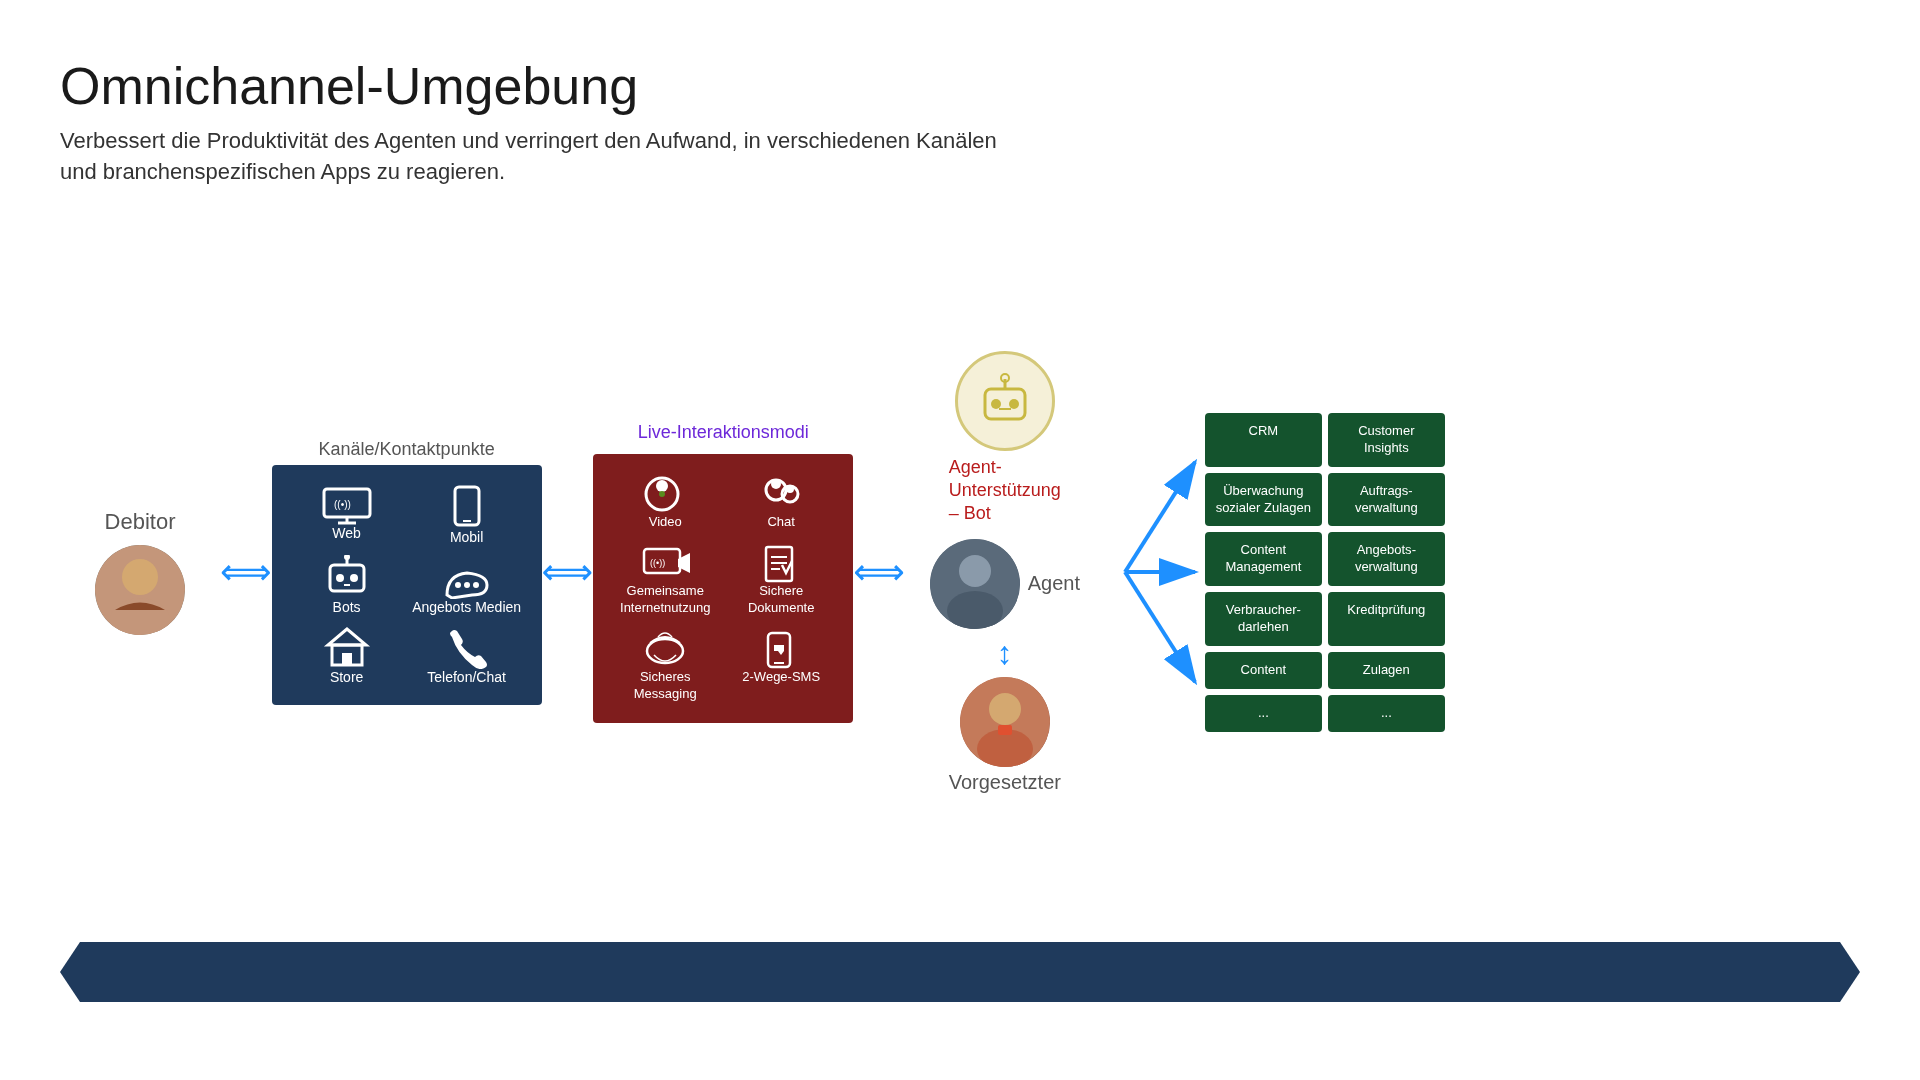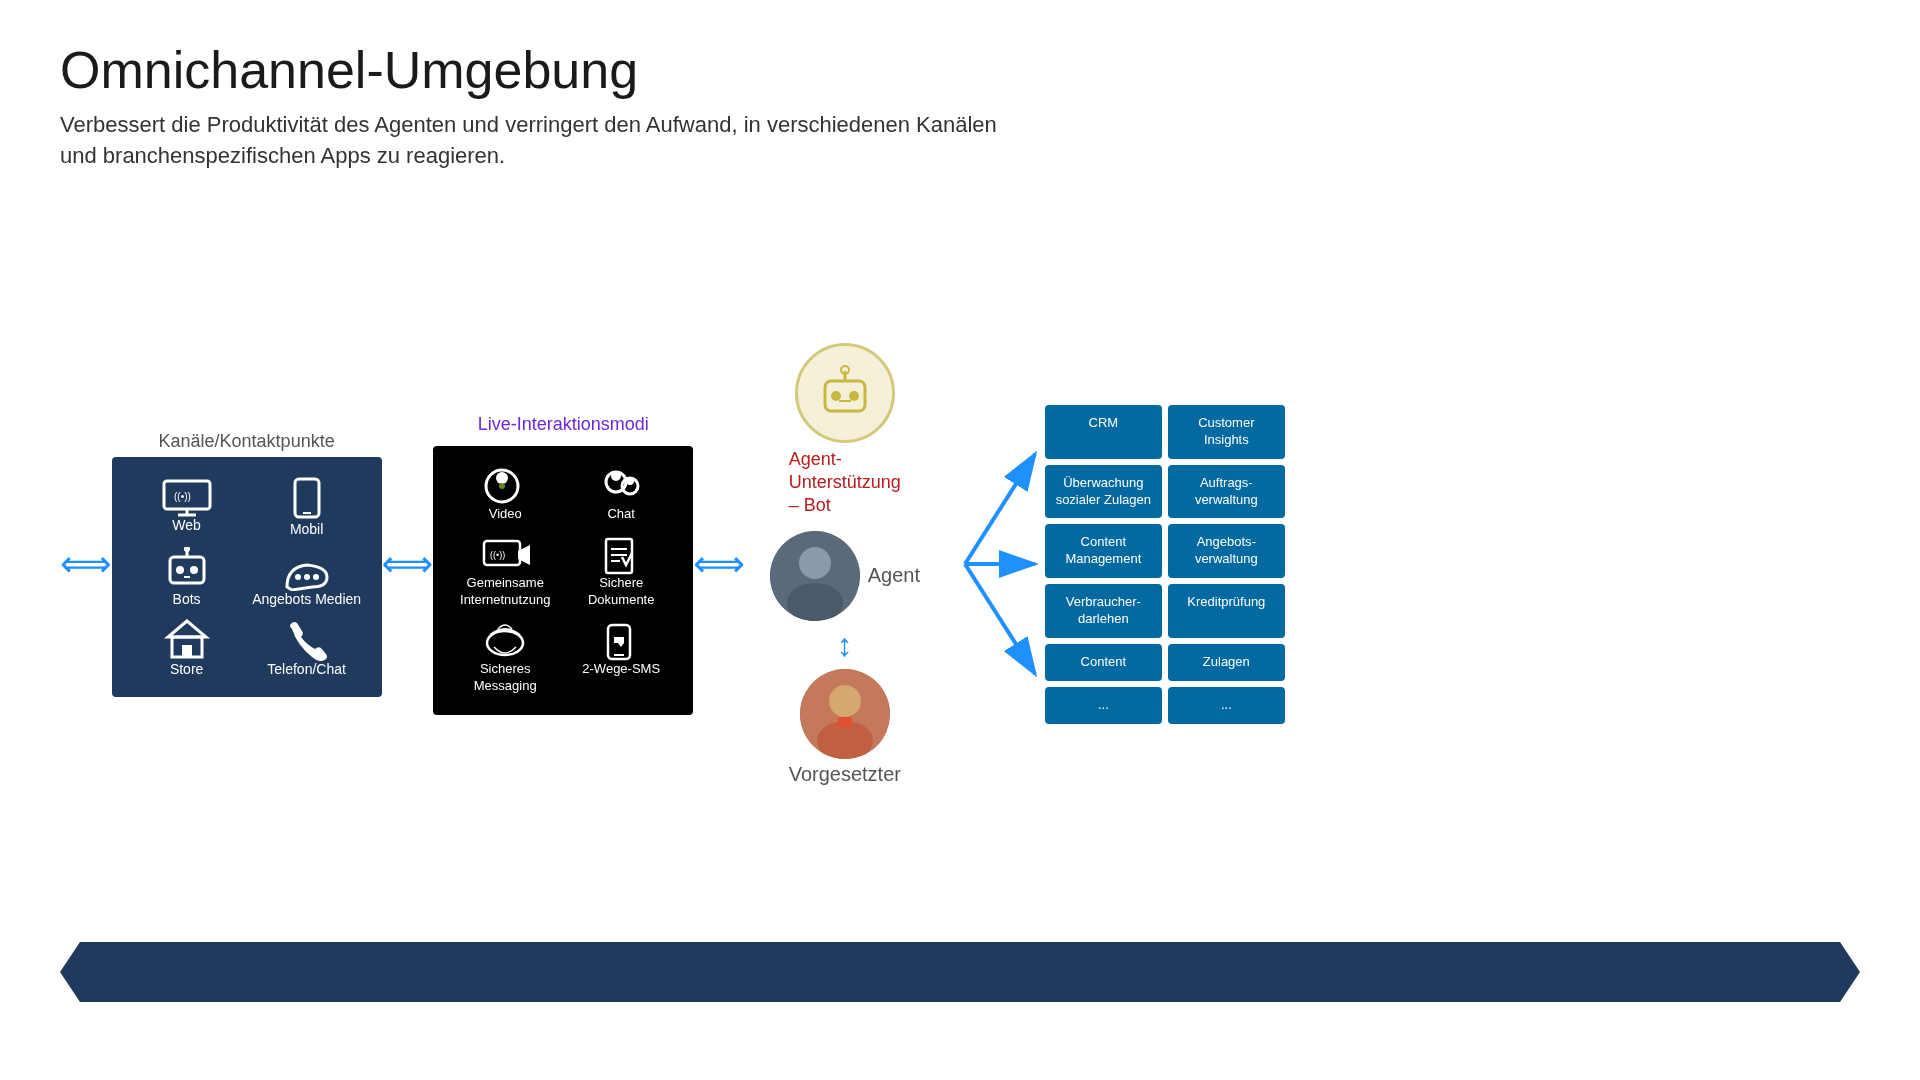--- a/index.html
+++ b/index.html
@@ -8,21 +8,21 @@
       background: #ffffff;
       width: 1920px;
       height: 1080px;
       overflow: hidden;
       position: relative;
     }
 
     .main-container {
       width: 1920px;
       height: 1032px;
-      padding: 40px 60px 20px 60px;
+      padding: 56px 60px 20px 60px;
       display: flex;
       flex-direction: column;
     }
 
     .title {
       font-size: 52px;
       font-weight: 300;
       color: #1a1a1a;
       margin-bottom: 10px;
     }
@@ -102,21 +102,21 @@
     }
 
     .channel-text {
       font-size: 14px;
       color: white;
       text-align: center;
     }
 
     
     .live-box {
-      background: #000000;
+      background: #7f1d1d;
       border-radius: 4px;
       padding: 20px;
       width: 260px;
       flex-shrink: 0;
       display: flex;
       flex-direction: column;
     }
 
     .live-label-above {
       font-size: 18px;
@@ -182,21 +182,21 @@
 
     
     .apps-grid {
       display: grid;
       grid-template-columns: 1fr 1fr;
       gap: 6px;
       width: 240px;
     }
 
     .app-box {
-      background: #0369a1;
+      background: #14532d;
       color: white;
       padding: 10px 8px;
       border-radius: 4px;
       font-size: 13px;
       text-align: center;
       line-height: 1.3;
     }
 
     
     .bottom-bar {
@@ -260,20 +260,31 @@
 </head>
 <body>
 
 <div class="main-container">
 
   <div class="title">Omnichannel-Umgebung</div>
   <div class="subtitle">Verbessert die Produktivität des Agenten und verringert den Aufwand, in verschiedenen Kanälen<br>und branchenspezifischen Apps zu reagieren.</div>
 
   <div class="diagram-area">
 
+    <div class="debitor-section">
+      <div class="debitor-label">Debitor</div>
+      <div class="avatar-circle">
+        <svg width="90" height="90" viewBox="0 0 90 90">
+          <circle cx="45" cy="45" r="45" fill="#c4967a"></circle>
+          <circle cx="45" cy="32" r="18" fill="#d4a870"></circle>
+          <ellipse cx="45" cy="75" rx="30" ry="22" fill="#c4967a"></ellipse>
+          <path d="M20 65 Q45 50 70 65" fill="#8a4a2a"></path>
+        </svg>
+      </div>
+    </div>
 
     <div class="double-arrow">⟺</div>
 
     <div class="section-label-wrapper">
       <div class="channels-label-above">Kanäle/Kontaktpunkte</div>
       <div class="channels-box">
         <div class="channel-grid">
 
           <div class="channel-item">
             <svg width="54" height="40" viewBox="0 0 54 40" fill="white">

